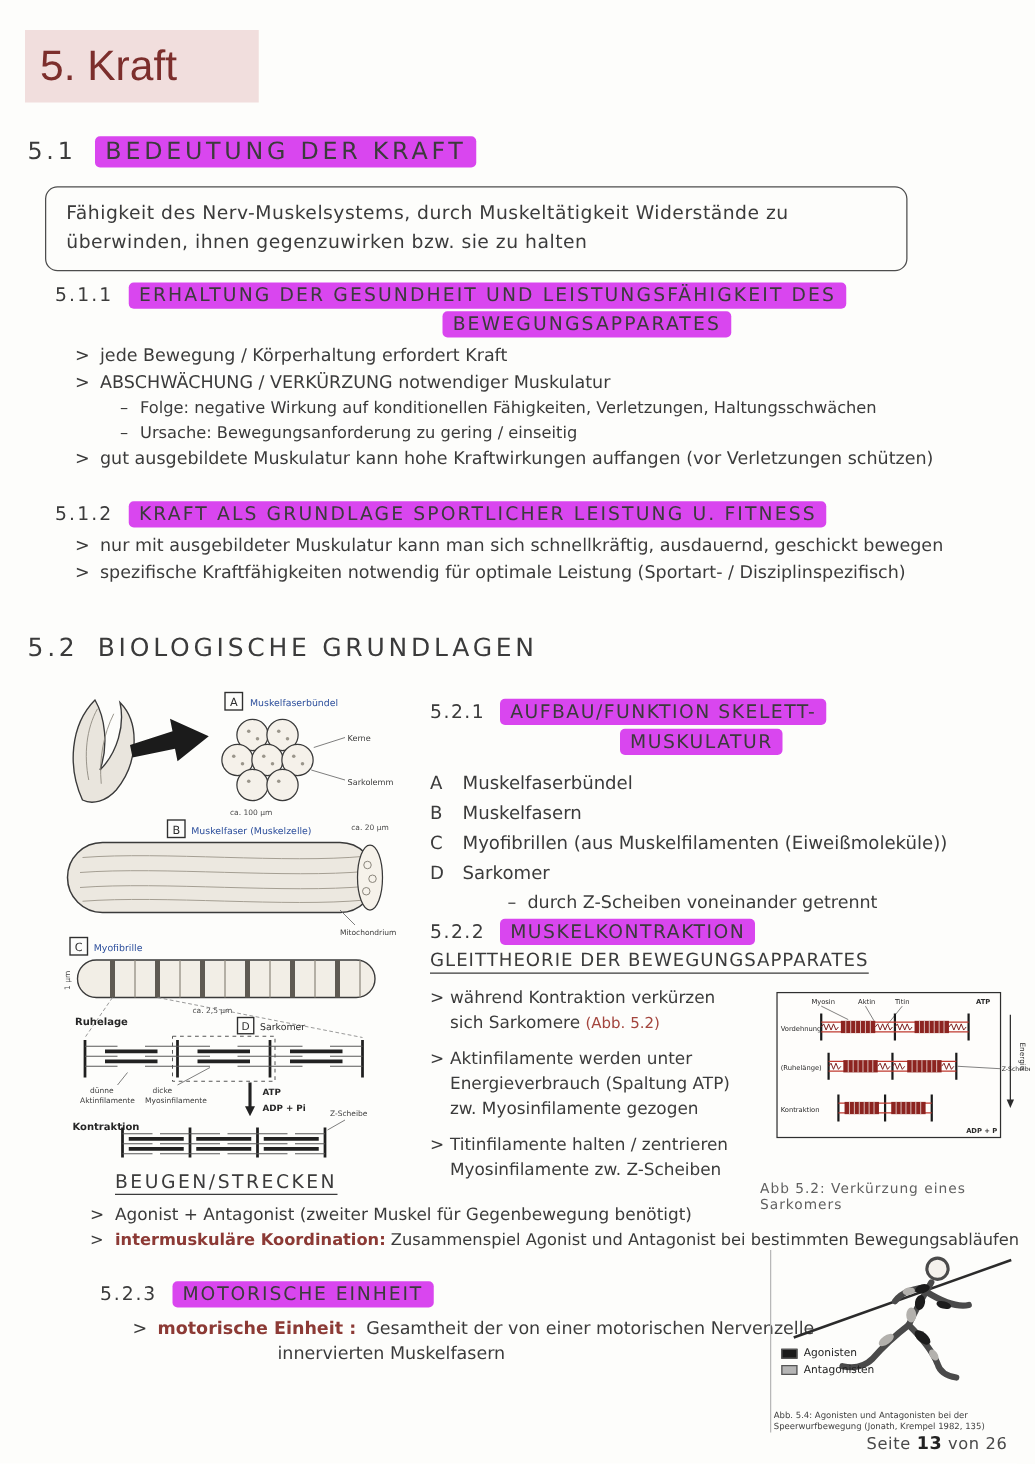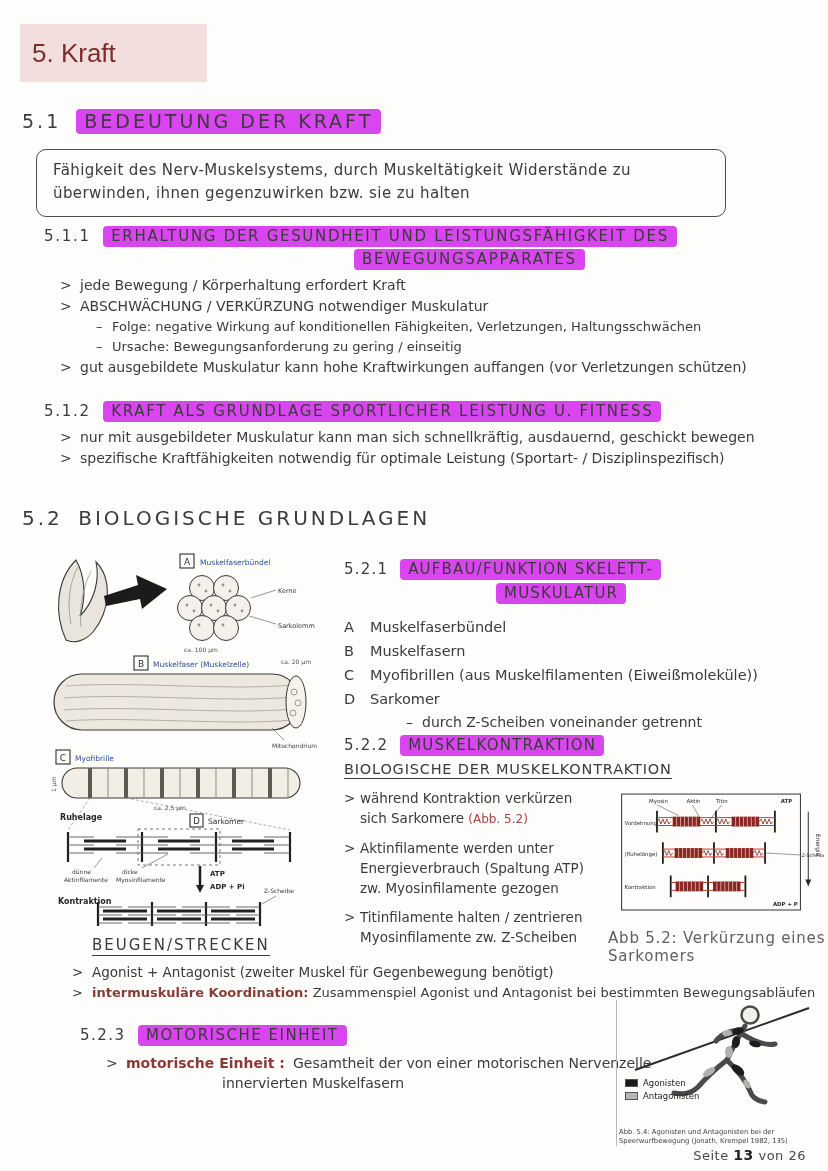--- a/index.html
+++ b/index.html
@@ -8,21 +8,21 @@
     position:relative; width:828px; height:1171px; margin:0 auto;
     background:#fdfdfb; overflow:hidden;
     font-family:"DejaVu Sans", sans-serif; color:#3b3b3b;
   }
   
   #titleBox {
     position:absolute; left:20px; top:24px; width:187px; height:58px;
     background:#f1dedd;
   }
   #titleBox span {
-    font-family:"Liberation Sans", sans-serif; font-size:26px; color:#7c2e2c;
+    font-family:"Liberation Sans", sans-serif; font-size:34px; color:#7c2e2c;
     line-height:58px; padding-left:12px; display:block;
   }
   .hl { background:#d946ef; border-radius:4px; padding:1px 8px 2px; box-decoration-break:clone; }
   .num { color:#3b3b3b; margin-right:6px; }
   .red { color:#8c3a35; font-weight:bold; }
   .underl { display:inline-block; border-bottom:1.5px solid #3b3b3b; padding-bottom:1px; }
 
   #h51 { position:absolute; left:22px; top:110px; font-size:19px; letter-spacing:3px; }
   #defBox {
     position:absolute; left:36px; top:149px; width:690px; min-height:62px;
@@ -55,21 +55,21 @@
 
   #col522 { position:absolute; left:344px; top:736px; width:482px; font-size:15px; }
   #col522 .hline { letter-spacing:1.2px; }
   #col522 .sub { margin-top:7px; font-size:14.5px; letter-spacing:.8px; }
   #col522 .contentrow { display:flex; margin-top:9px; }
   #col522 .bcol { width:256px; font-size:13.5px; }
   #col522 .bcol .row { margin-bottom:9px; line-height:20px; }
   #col522 .bcol .mk { width:16px; }
   .ref { color:#a3453d; font-size:12px; }
   #fig52wrap { width:226px; margin-left:0; }
-  #fig52cap { font-size:15px; letter-spacing:.8px; color:#5f5f5f; margin-top:5px; padding-left:8px; }
+  #fig52cap { font-size:11px; letter-spacing:.8px; color:#5f5f5f; margin-top:20px; padding-left:8px; }
 
   #beugenBlock { position:absolute; left:92px; top:936px; font-size:15px; letter-spacing:2px; }
   #beugenBullets { left:72px; top:963px; width:750px; font-size:13.5px; }
   #beugenBullets .row2 { font-size:13px; }
 
   #s523Block { position:absolute; left:44px; top:1026px; font-size:15px;margin-left:36px; }
   #s523Block .hline { letter-spacing:1.5px; }
   #s523Block .brow { display:flex; margin-left:26px; margin-top:10px; font-size:14px; line-height:18px; }
   #s523Block .brow .mk { flex:none; width:20px; }
   #s523Block .term { margin-right:8px; }
@@ -297,21 +297,21 @@
       </div>
     </div>
   </div>
 
   <div id="col522">
     <div class="hline">
       <span class="num">5.2.2</span>
       <span class="hl">MUSKELKONTRAKTION</span>
     </div>
     <div class="sub">
-      <span class="underl">BIOLOGISCHE DER MUSKELKONTRAKTION</span>
+      <span class="underl">GLEITTHEORIE DER BEWEGUNGSAPPARATES</span>
     </div>
     <div class="contentrow">
       <div class="bcol">
         <div class="row">
           <span class="mk">&gt;</span>
           <span><span>während Kontraktion verkürzen sich Sarkomere</span> <span class="ref">(Abb. 5.2)</span></span>
         </div>
         <div class="row">
           <span class="mk">&gt;</span>
           <span>Aktinfilamente werden unter Energieverbrauch (Spaltung ATP) zw. Myosinfilamente gezogen</span>

